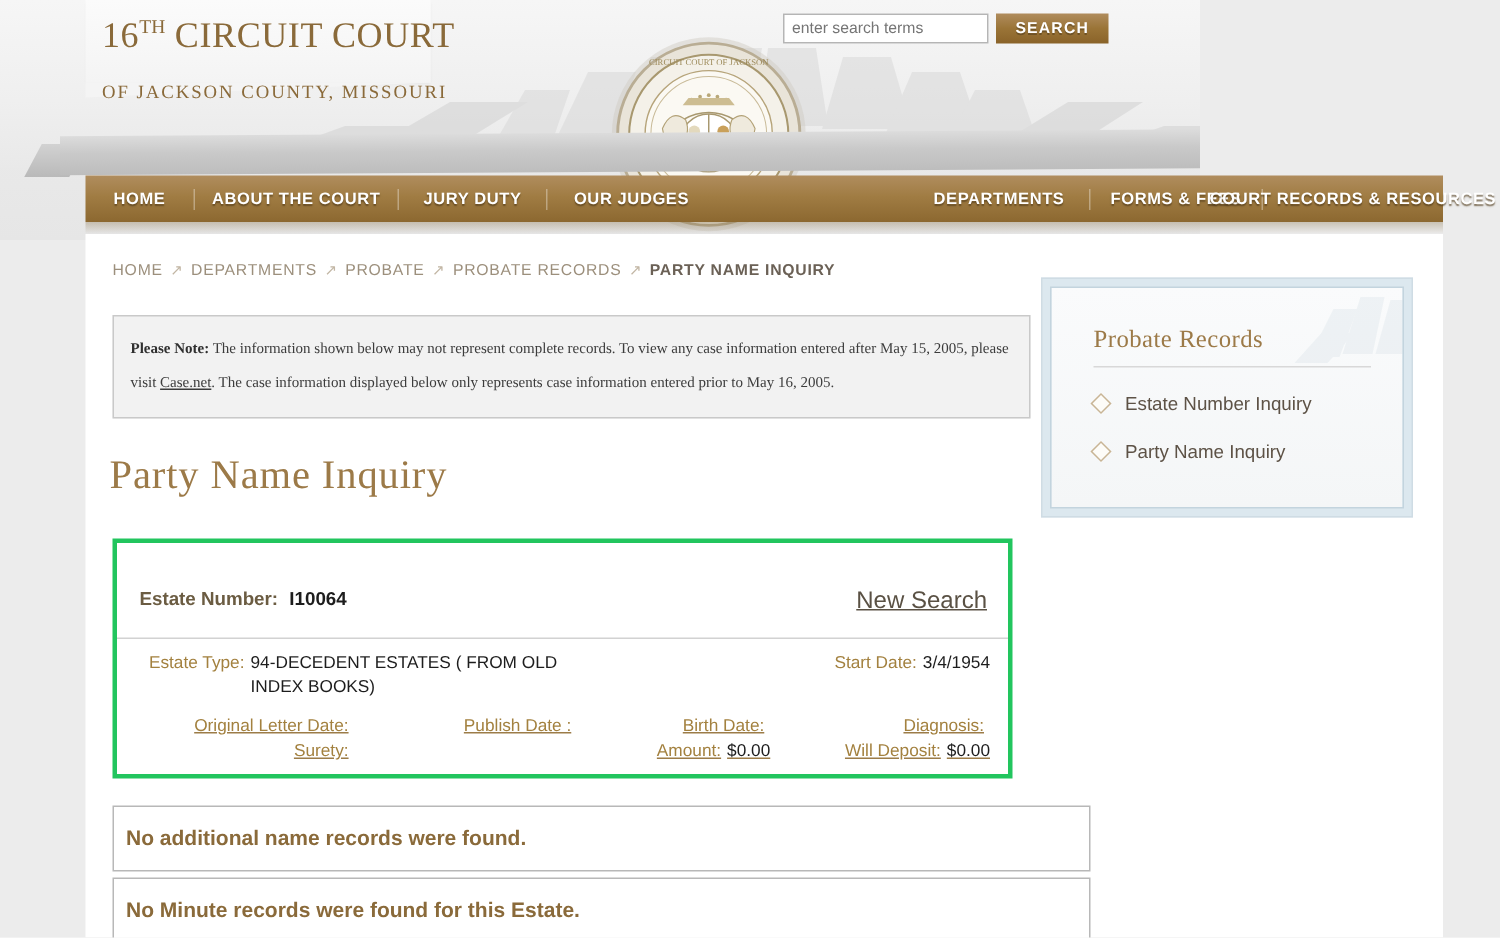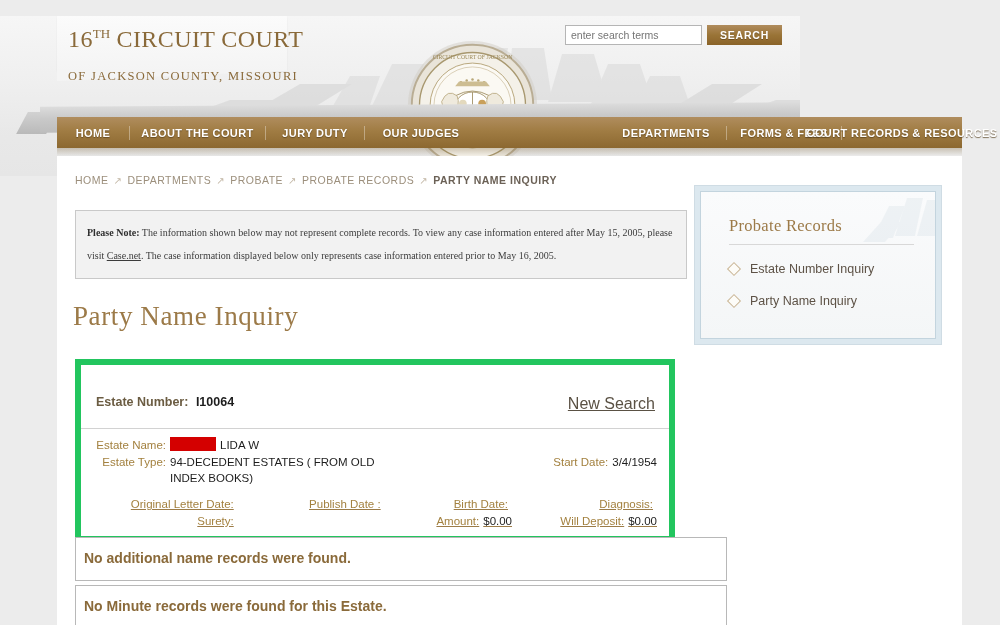--- a/index.html
+++ b/index.html
@@ -5,21 +5,21 @@
   html,body{margin:0;padding:0;}
   body{
     width:1000px;height:625px;overflow:hidden;
     font-family:"Liberation Sans", sans-serif;
     background:#ececec;
     -webkit-font-smoothing:antialiased;
   }
   #page{position:relative;width:1000px;height:625px;background:#ececec;}
 
   
-  .header{position:absolute;left:0;top:16px;width:800px;height:160px;overflow:hidden;
+  .header{position:absolute;left:0;top:0;width:800px;height:160px;overflow:hidden;
           background:linear-gradient(180deg,#f2f2f2 0%,#eaeaea 55%,#e6e6e6 100%);text-decoration:underline;}
   .hdr-white{position:absolute;left:0;top:0;width:1000px;height:112px;
           background:linear-gradient(180deg,#f6f6f6 0%,#efefef 60%,#e9e9e9 100%);}
 
   
   .logo-plate{position:absolute;left:57px;top:0;width:230px;height:55px;
      background:linear-gradient(180deg,#fbfbfb 0%,#f4f4f4 100%);
      box-shadow:0 1px 2px rgba(0,0,0,.05);}
   .logo-plate:after{content:"";position:absolute;left:0;top:55px;width:0;height:0;
      border-left:0 solid transparent;border-top:10px solid #f4f4f4;border-right:230px solid transparent;}
@@ -28,21 +28,21 @@
      color:#8a6a3a;white-space:nowrap;}
   .logo-line1 .sup{font-size:13px;vertical-align:super;letter-spacing:0;}
   .logo-line2{font-family:"Liberation Serif", serif;font-size:12.5px;letter-spacing:1.3px;
      color:#8a6a3a;margin-top:16px;white-space:nowrap;}
 
   
   .util{position:absolute;right:18px;top:0;width:260px;text-align:center;}
   .util-links{font-size:10.5px;letter-spacing:.6px;color:#7a6a56;padding-top:12px;}
   .util-links a{color:#7a6a56;text-decoration:none;}
   .util-sep{color:#b9ad9c;margin:0 6px;}
-  .search-row{margin-top:9px;display:flex;justify-content:flex-end;align-items:stretch;}
+  .search-row{margin-top:9px;display:flex;align-items:stretch;}
   .search-input{width:125px;height:14px;padding:2px 5px;border:1px solid #b5b5b5;background:#fff;
      font-family:"Liberation Sans",sans-serif;font-size:10.5px;color:#9a9a9a;line-height:14px;}
   .search-btn{margin-left:5px;width:75px;height:20px;border:none;cursor:pointer;
      background:linear-gradient(180deg,#b08c5d 0%,#9a7437 50%,#8a6329 100%);
      color:#fff;font-size:10.5px;font-weight:bold;letter-spacing:.8px;
      font-family:"Liberation Sans",sans-serif;
      text-shadow:0 1px 0 rgba(0,0,0,.25);}
 
   
   .rays{position:absolute;left:0;top:0;width:1000px;height:120px;pointer-events:none;opacity:.5;}
@@ -91,21 +91,21 @@
      background:linear-gradient(180deg,#fafbfc 0%,#f4f6f7 100%);position:relative;overflow:hidden;}
   .side-wm{position:absolute;right:-18px;top:-14px;width:90px;height:70px;opacity:.25;}
   .side-title{position:absolute;left:28px;top:24px;font-family:"Liberation Serif",serif;
      font-size:16.5px;color:#9c7a48;letter-spacing:.3px;}
   .side-rule{position:absolute;left:28px;top:52px;width:185px;height:1px;background:#d8d8d8;}
   .side-item{position:absolute;left:28px;display:flex;align-items:center;gap:11px;}
   .side-item a{color:#5d5246;text-decoration:none;font-size:12.5px;}
   .diamond{width:8px;height:8px;border:1px solid #c8b596;transform:rotate(45deg);background:#fdfcf8;}
 
   
-  .panel{position:absolute;left:18px;top:203px;width:600px;border:6px solid #22c55e;
+  .panel{position:absolute;left:18px;top:203px;width:600px;border:3px solid #22c55e;
      background:#fff;box-sizing:border-box;}
   .panel-top{height:63px;position:relative;border-bottom:1px solid #d2d2d2;}
   .estate-num{position:absolute;left:15px;top:30px;font-size:12.5px;color:#8a7558;}
   .estate-num b{color:#6b5c42;font-weight:bold;}
   .estate-num .val{color:#1d1d1d;font-weight:bold;}
   .newsearch{position:absolute;right:14px;top:30px;font-size:16px;color:#5a5144;
      text-decoration:underline;cursor:pointer;}
 
   .details{position:relative;padding:8px 0 6px 0;font-size:11.5px;color:#9c7c48;}
   .drow{display:flex;align-items:flex-start;line-height:16px;margin-bottom:1px;}
@@ -262,26 +262,20 @@
     <div class="panel">
       <div class="panel-top">
         <div class="estate-num"><b>Estate Number:</b>
           <span class="val">I10064</span>
         </div>
         <a class="newsearch" href="#">New Search</a>
       </div>
 
       <div class="details">
 
-        <div class="drow">
-          <div class="lbl" style="width:85px">Estate Name:</div>
-          <div class="val">
-            <span class="redbox" style="width:46px"></span><span style="margin-left:4px">LIDA W</span>
-          </div>
-        </div>
 
         <div class="drow">
           <div class="lbl" style="width:85px">Estate Type:</div>
           <div class="val" style="width:210px">94-DECEDENT ESTATES ( FROM OLD INDEX BOOKS)</div>
           <div style="flex:1"></div>
           <div class="lbl">Start Date:</div>
           <div class="val" style="margin-right:12px">3/4/1954</div>
         </div>
 
         <div style="height:9px"></div>

